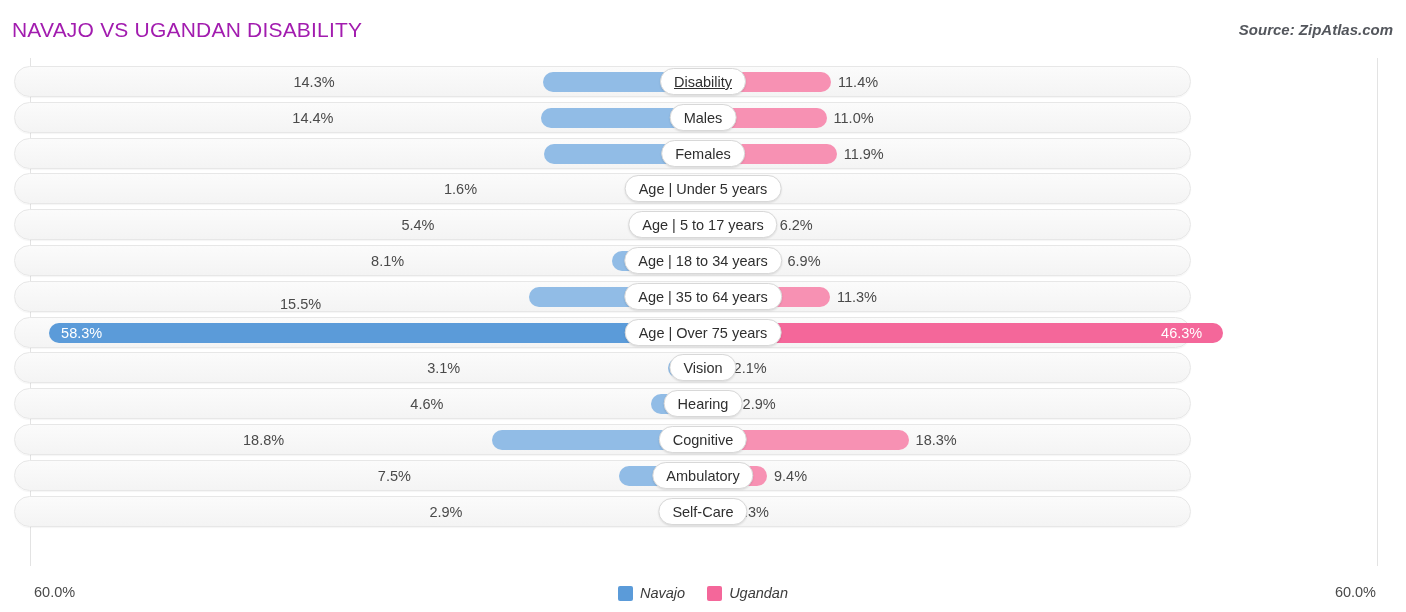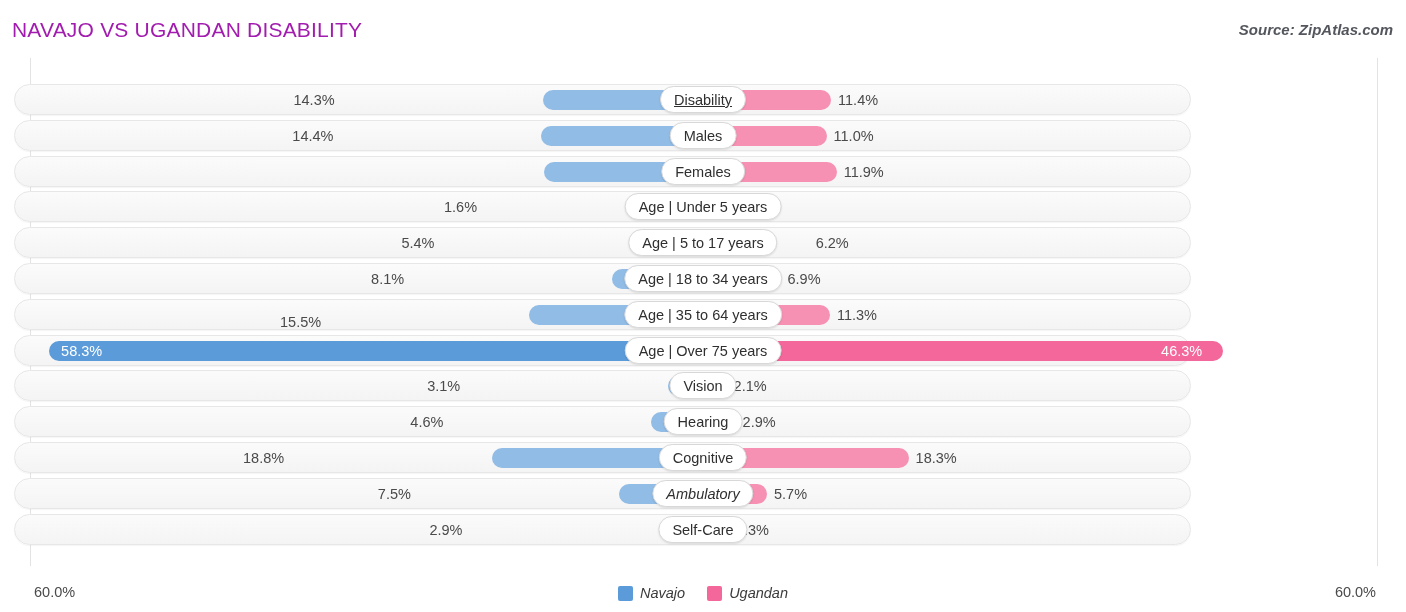--- a/index.html
+++ b/index.html
@@ -25,21 +25,21 @@
     font-size:15px;font-style:italic;font-weight:bold;color:#53565c;
     white-space:nowrap;
   }
   
   #chart{
     position:absolute;left:0;top:58px;width:1406px;height:520px;
   }
   .gridline{
     position:absolute;top:0;bottom:12px;width:1px;background:#e3e3e3;
   }
-  #rows{position:absolute;left:0;top:24px;width:1204px;}
+  #rows{position:absolute;left:0;top:6px;width:1204px;}
   .row{
     position:relative;height:35.8px;
   }
   .track{
     position:absolute;left:14px;right:13px;top:2px;height:31px;
     background:linear-gradient(#fbfbfb,#f4f4f4);
     border:1px solid #e7e7e7;
     border-radius:16px;
     box-shadow:0 1px 1px rgba(0,0,0,.045);
     box-sizing:border-box;
@@ -127,21 +127,21 @@
         <div class="bar right" style="left: 703px; width: 12.3567px; background: rgb(247, 145, 179);"></div>
         <div class="val" style="right: 726.947px;">1.6%</div>
         <div class="val" style="left: 722.357px;">1.1%</div>
         <div class="cat-pill" style="left: 703px;">Age | Under 5 years</div>
       </div>
       <div class="row">
         <div class="track"></div>
         <div class="bar left" style="left: 642.43px; width: 60.57px; background: rgb(145, 188, 230);"></div>
         <div class="bar right" style="left: 703px; width: 69.6467px; background: rgb(247, 145, 179);"></div>
         <div class="val" style="right: 769.57px;">5.4%</div>
-        <div class="val" style="left: 779.647px; margin-left: 36px;">6.2%</div>
+        <div class="val" style="left: 779.647px;">6.2%</div>
         <div class="cat-pill" style="left: 703px;">Age | 5 to 17 years</div>
       </div>
       <div class="row">
         <div class="track"></div>
         <div class="bar left" style="left: 612.145px; width: 90.855px; background: rgb(145, 188, 230);"></div>
         <div class="bar right" style="left: 703px; width: 77.51px; background: rgb(247, 145, 179);"></div>
         <div class="val" style="right: 799.855px;">8.1%</div>
         <div class="val" style="left: 787.51px;">6.9%</div>
         <div class="cat-pill" style="left: 703px;">Age | 18 to 34 years</div>
       </div>
@@ -183,22 +183,22 @@
         <div class="bar right" style="left: 703px; width: 205.57px; background: rgb(247, 145, 179);"></div>
         <div class="val" style="right: 919.873px;">18.8%</div>
         <div class="val" style="left: 915.57px;">18.3%</div>
         <div class="cat-pill" style="left: 703px;">Cognitive</div>
       </div>
       <div class="row">
         <div class="track"></div>
         <div class="bar left" style="left: 618.875px; width: 84.125px; background: rgb(145, 188, 230);"></div>
         <div class="bar right" style="left: 703px; width: 64.03px; background: rgb(247, 145, 179);"></div>
         <div class="val" style="right: 793.125px;">7.5%</div>
-        <div class="val" style="left: 774.03px;">5.7%</div>
-        <div class="cat-pill" style="left: 703px; font-style: italic;">Ambulatory</div>
+        <div class="val" style="left: 774.03px;">9.4%</div>
+        <div class="cat-pill" style="left: 703px;">Ambulatory</div>
       </div>
       <div class="row">
         <div class="track"></div>
         <div class="bar left" style="left: 670.472px; width: 32.5283px; background: rgb(145, 188, 230);"></div>
         <div class="bar right" style="left: 703px; width: 25.8367px; background: rgb(247, 145, 179);"></div>
         <div class="val" style="right: 741.528px;">2.9%</div>
         <div class="val" style="left: 735.837px;">2.3%</div>
         <div class="cat-pill" style="left: 703px;">Self-Care</div>
       </div>
     </div>

